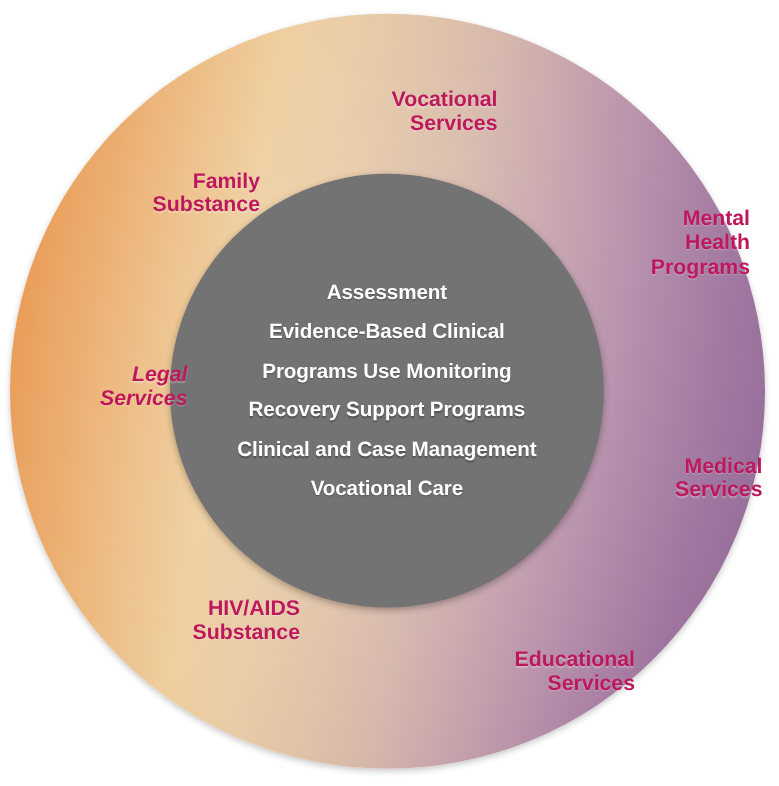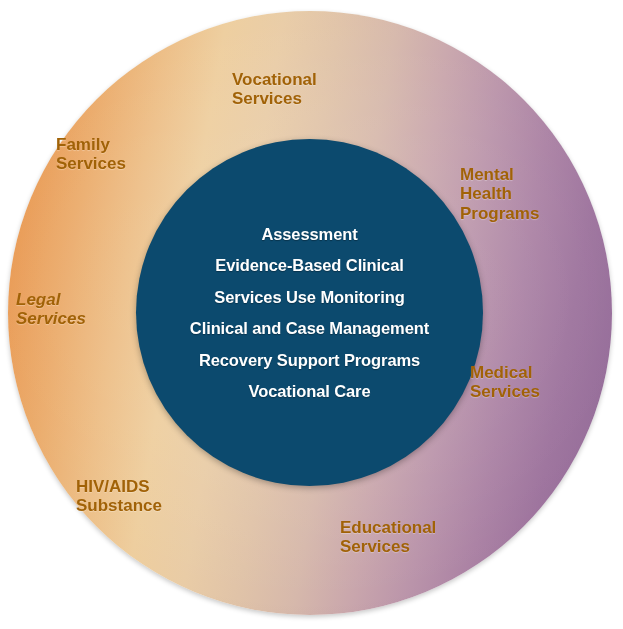--- a/index.html
+++ b/index.html
@@ -68,21 +68,21 @@
   }
 
   
   .inner-circle {
     position: absolute;
     left: 136px;
     top: 139px;
     width: 347px;
     height: 347px;
     border-radius: 50%;
-    background: #0c4a6e;
+    background: #737373;
     box-shadow: 0 2px 6px rgba(0,0,0,0.30);
     display: flex;
     flex-direction: column;
     align-items: center;
     justify-content: center;
   }
 
   .inner-list {
     list-style: none;
     margin: 0;
@@ -97,25 +97,25 @@
     line-height: 1.0;
     letter-spacing: -0.1px;
     padding: 7.5px 0;
     white-space: nowrap;
     text-shadow: 0 1px 1px rgba(0,0,0,0.30);
   }
 
   
   .ring-label {
     position: absolute;
-    color: #a16207;
+    color: #be185d;
     font-weight: bold;
     font-size: 17px;
     line-height: 1.14;
-    text-align: left;
+    text-align: right;
     white-space: pre-line;
     text-shadow: 0 1px 1px rgba(255,255,255,0.30);
   }
 
   .lbl-vocational  { left: 232px; top: 70px;  width: 166px; }
   .lbl-family      { left: 56px;  top: 135px; width: 152px; }
   .lbl-legal       { left: 16px;  top: 290px; width: 134px; font-style: italic; }
   .lbl-hivaids     { left: 76px;  top: 477px; width: 164px; }
   .lbl-mental      { left: 460px; top: 165px; width: 140px; }
   .lbl-medical     { left: 470px; top: 363px; width: 140px; }
@@ -127,31 +127,31 @@
 <div id="diagram-root">
 
   <div class="outer-circle">
     <div class="outer-sheen"></div>
   </div>
 
   <div class="inner-circle">
     <ul class="inner-list">
       <li>Assessment</li>
       <li>Evidence-Based Clinical</li>
-      <li>Services Use Monitoring</li>
+      <li>Programs Use Monitoring</li>
+      <li>Recovery Support Programs</li>
       <li>Clinical and Case Management</li>
-      <li>Recovery Support Programs</li>
       <li>Vocational Care</li>
     </ul>
   </div>
 
   <div class="ring-label lbl-vocational">Vocational
 Services</div>
   <div class="ring-label lbl-family">Family
-Services</div>
+Substance</div>
   <div class="ring-label lbl-legal">Legal
 Services</div>
   <div class="ring-label lbl-hivaids">HIV/AIDS
 Substance</div>
   <div class="ring-label lbl-mental">Mental
 Health
 Programs</div>
   <div class="ring-label lbl-medical">Medical
 Services</div>
   <div class="ring-label lbl-educational">Educational

